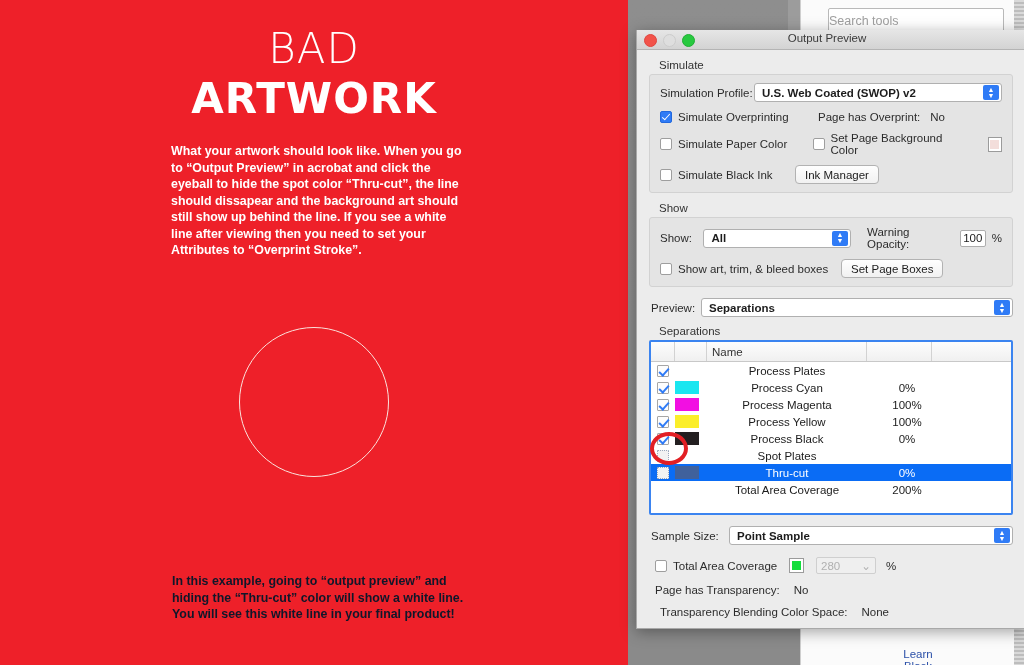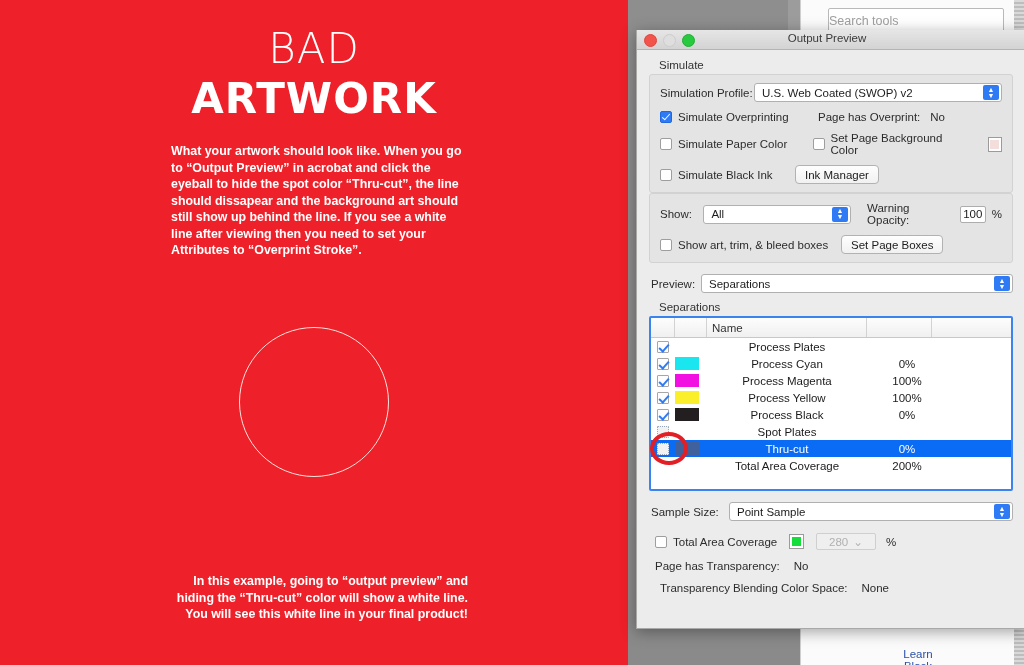--- a/index.html
+++ b/index.html
@@ -28,22 +28,22 @@
   #bottom-gray-strip{position:absolute;left:628px;top:627px;width:172px;height:38px;background:#8a8a8a;}
 
   
   #artwork{position:absolute;left:0;top:0;width:628px;height:665px;background:#ee2029;overflow:hidden;}
   #art-title{position:absolute;left:0;top:24px;width:628px;text-align:center;color:#ffffff;
     font-family:"DejaVu Sans", sans-serif;font-weight:300;font-size:42px;line-height:50px;
     letter-spacing:1px;}
   #art-title .l2{display:block;font-weight:bold;}
   #art-para-top{position:absolute;left:171px;top:143px;width:300px;color:#ffffff;
     font-size:12.4px;line-height:16.5px;font-weight:700;}
-  #art-para-bottom{position:absolute;left:172px;top:573px;width:296px;color:#ffffff;
-    font-size:12.4px;line-height:16.5px;font-weight:700;text-align:right;}
+  #art-para-bottom{position:absolute;left:172px;top:573px;width:296px;color:#0f172a;
+    font-size:12.4px;line-height:16.5px;font-weight:700;}
   #thru-cut-circle{position:absolute;left:239px;top:327px;width:150px;height:150px;
     border:1.4px solid #fbe3dd;border-radius:50%;box-sizing:border-box;}
 
   
   #dialog{position:absolute;left:636px;top:30px;width:388px;height:598px;
     background:#ececec;border:1px solid #a8a8a8;border-top:none;
     box-shadow:0 3px 14px rgba(0,0,0,.35);overflow:hidden;}
   #titlebar{height:19px;background:linear-gradient(180deg,#e6e6e6,#d3d3d3);
     border-bottom:1px solid #b4b4b4;position:relative;}
   #titlebar .title{position:absolute;left:0;right:8px;top:2px;text-align:center;
@@ -60,21 +60,21 @@
   .group-box{background:#e4e4e4;border:1px solid #d2d2d2;border-radius:3px;padding:8px 10px;}
 
   .row{display:flex;align-items:center;margin-bottom:9px;}
   .row:last-child{margin-bottom:0;}
   .lbl{font-size:11.5px;color:#2c2c2c;}
   .val{font-size:11.5px;color:#2c2c2c;}
 
   
   .popup{height:19px;background:#fff;border:1px solid #b0b0b0;border-radius:3px;
     display:flex;align-items:center;padding:0 22px 0 7px;box-sizing:border-box;position:relative;
-    font-size:11.5px;color:#1c1c1c;}
+    font-size:11.5px;color:#1c1c1c;font-weight:bold;}
   .popup .arrows{position:absolute;right:2px;top:1px;width:16px;height:15px;background:#2f7bf6;
     border-radius:2px;display:flex;flex-direction:column;align-items:center;justify-content:center;
     color:#fff;font-size:7px;line-height:6px;}
 
   
   .cb{width:12px;height:12px;border:1px solid #9e9e9e;border-radius:2px;background:#fff;
     margin-right:6px;flex:0 0 auto;box-sizing:border-box;}
   .cb.on{background:#2f7bf6;border-color:#2168de;position:relative;}
   .cb.on:after{content:"";position:absolute;left:3px;top:0px;width:3px;height:7px;
     border:solid #fff;border-width:0 1.6px 1.6px 0;transform:rotate(42deg);}
@@ -109,21 +109,21 @@
   .chk.boxed{background:#f2f2f2;border:1px dotted #9aa7bb;}
   .sep-sw{width:32px;display:flex;align-items:center;}
   .sep-sw i{display:block;width:24px;height:13px;}
   .sep-name{width:160px;}
   .sep-pct{width:80px;}
 
   #red-oval{position:absolute;left:650px;top:432px;width:38px;height:33px;
     border:4px solid #e21f24;border-radius:50%;box-sizing:border-box;z-index:30;}
 
   .combo-dis{width:60px;height:17px;background:#efefef;border:1px solid #cfcfcf;border-radius:2px;
-    display:flex;align-items:center;padding:0 12px;box-sizing:border-box;font-size:11.5px;
+    display:flex;align-items:center;padding:0 4px;box-sizing:border-box;font-size:11.5px;
     color:#b0b0b0;justify-content:space-between;}
 </style>
 </head>
 <body>
 
 <div id="app-bg"></div>
 <div id="doc-gray-left"></div>
 <div id="doc-gray-right"></div>
 <div id="right-panel-white"></div>
 <div id="search-tools">
@@ -180,20 +180,21 @@
           <i class="swatch-in" id="sw-pagebg" style="background: rgb(243, 222, 219);"></i>
         </span>
       </div>
       <div class="row">
         <span class="cb"></span>
         <span class="lbl" style="width:117px">Simulate Black Ink</span>
         <span class="btn">Ink Manager</span>
       </div>
     </div>
 
+    <div class="group-label">Show</div>
     <div class="group-box">
       <div class="row">
         <span class="lbl" style="width:45px">Show:</span>
         <div class="popup" style="width:152px">
           <span>All</span>
           <span class="arrows">▲<br>▼</span>
         </div>
         <span class="lbl" style="margin-left:16px">Warning Opacity:</span>
         <span class="numfield" style="margin-left:8px">100</span>
         <span class="lbl" style="margin-left:6px">%</span>

